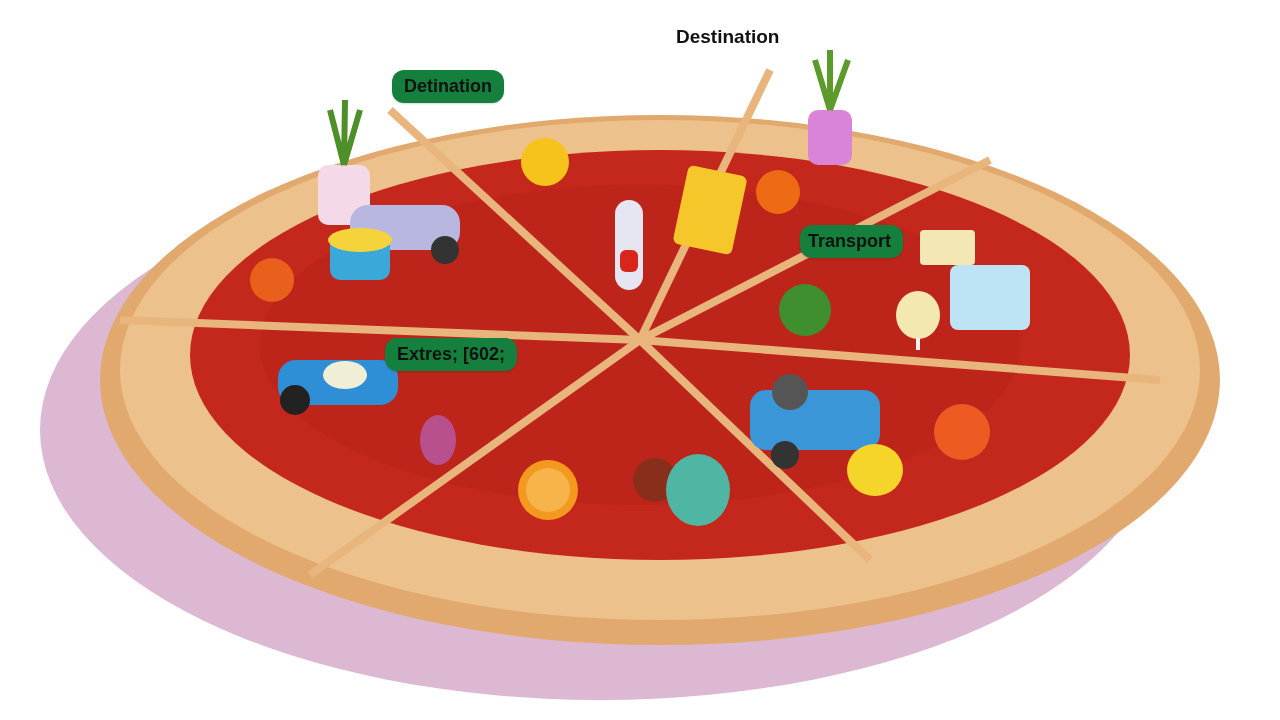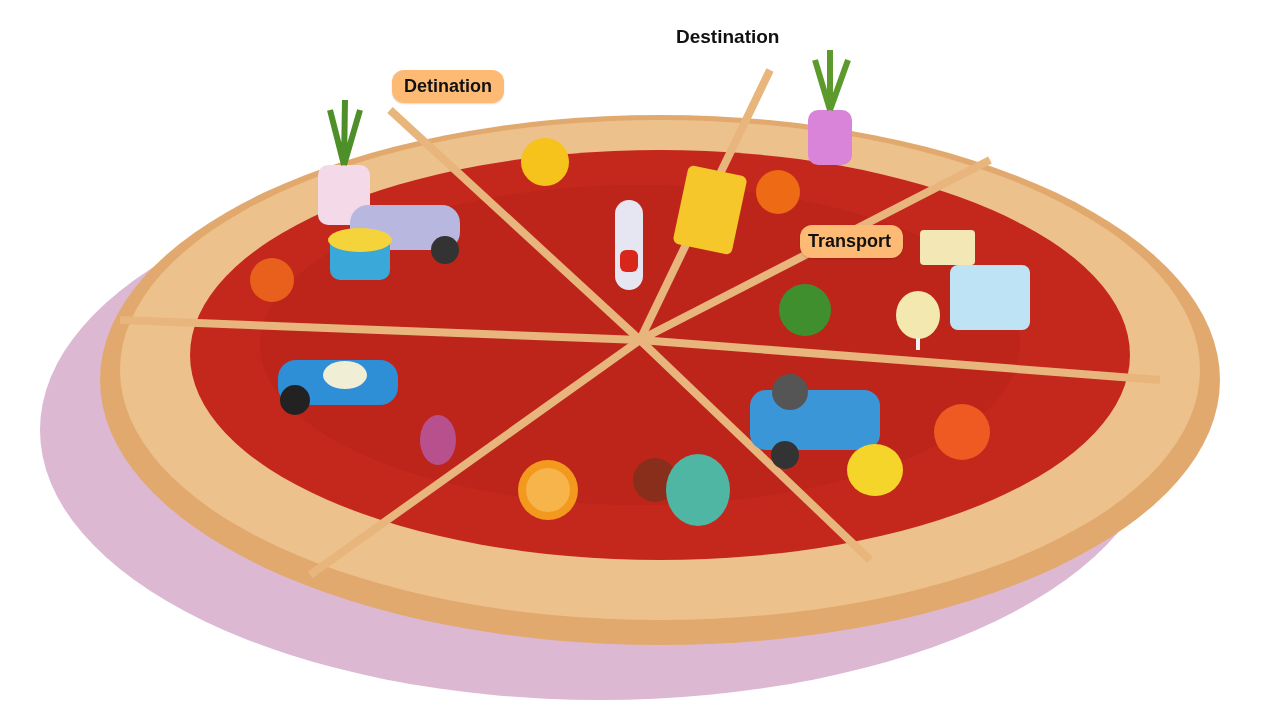--- a/index.html
+++ b/index.html
@@ -5,21 +5,21 @@
     html, body { margin: 0; padding: 0; }
     body {
       width: 1280px; height: 720px; overflow: hidden;
       background: #ffffff;
       font-family: "Liberation Sans", sans-serif;
       position: relative;
     }
     .scene { position: absolute; left: 0; top: 0; width: 1280px; height: 686px; }
     .callout {
       position: absolute;
-      background: #fdba74;
+      background: #15803d;
       border-radius: 12px;
       padding: 6px 12px;
       font-weight: bold;
       font-size: 18px;
       color: #111111;
       white-space: nowrap;
       box-shadow: 0 1px 2px rgba(0,0,0,0.15);
     }
     .plain-label {
       position: absolute;
@@ -113,13 +113,16 @@
 
   <div class="callout" style="left:392px; top:70px;">
     <span>Detination</span>
   </div>
 
 
   <div class="callout" style="left:800px; top:225px;padding-left:8px;">
     <span>Transport</span>
   </div>
 
+  <div class="callout" style="left:385px; top:338px;">
+    <span>Extres; [602;</span>
+  </div>
 </div>
 
 </body></html>

